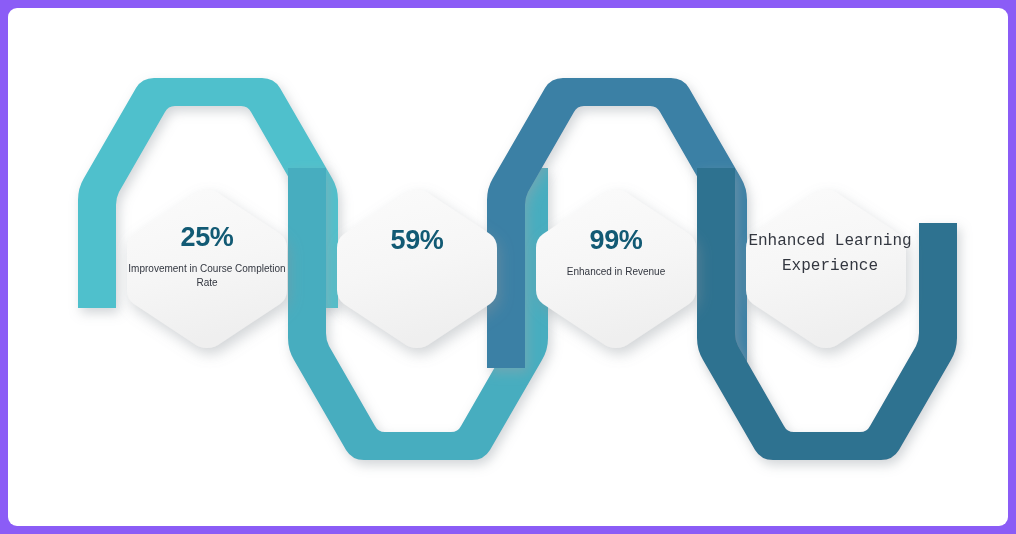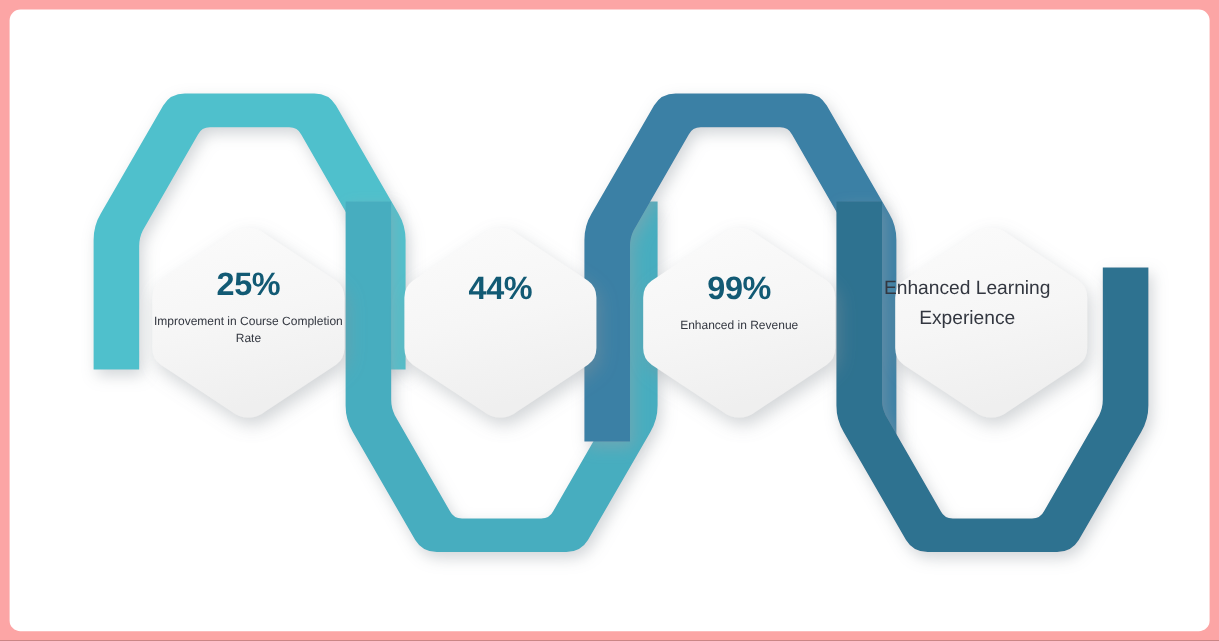--- a/index.html
+++ b/index.html
@@ -74,21 +74,21 @@
   .hex-desc-only {
     font-size: 16px;
     font-weight: 400;
     line-height: 1.55;
     margin: 0;
   }
 </style>
 </head>
 <body>
 
-<div id="stage" style="background: #fca5a5;">
+<div id="stage" style="background: #8b5cf6;">
   <div id="canvas" style="background: rgb(255, 255, 255);">
     <div id="diagram">
 
       <svg class="layer" viewBox="0 0 1000 518">
         <defs>
           <filter id="softDrop" x="-40%" y="-40%" width="190%" height="190%">
             <feDropShadow dx="3" dy="5" stdDeviation="6" flood-color="#9aa2a8" flood-opacity="0.45"></feDropShadow>
           </filter>
           <filter id="hexDrop" x="-45%" y="-45%" width="200%" height="200%">
             <feDropShadow dx="3" dy="6" stdDeviation="7" flood-color="#8d949a" flood-opacity="0.40"></feDropShadow>
@@ -267,27 +267,27 @@
                    Q 810 182 818 182 Z" fill="url(#hexGrad)"></path>
         </g>
       </svg>
 
       <div class="hex-label" style="left:114px; top:216px;">
         <div class="hex-stat" style="color:#125A74;">25%</div>
         <div class="hex-desc" style="color:#333740;">Improvement in Course Completion Rate</div>
       </div>
 
       <div class="hex-label" style="left:324px; top:219px;">
-        <div class="hex-stat" style="color:#125A74;">44%</div>
+        <div class="hex-stat" style="color:#125A74;">59%</div>
       </div>
 
       <div class="hex-label" style="left:523px; top:219px;">
         <div class="hex-stat" style="color:#125A74;">99%</div>
         <div class="hex-desc" style="color:#333740;">Enhanced in Revenue</div>
       </div>
 
-      <div class="hex-label" style="left:713px; top:221px;">
+      <div class="hex-label" style="left:737px; top:221px;font-family:Liberation Mono, monospace;">
         <div class="hex-desc-only" style="color:#333740;">Enhanced Learning Experience</div>
       </div>
 
     </div>
   </div>
 </div>
 
 </body></html>

